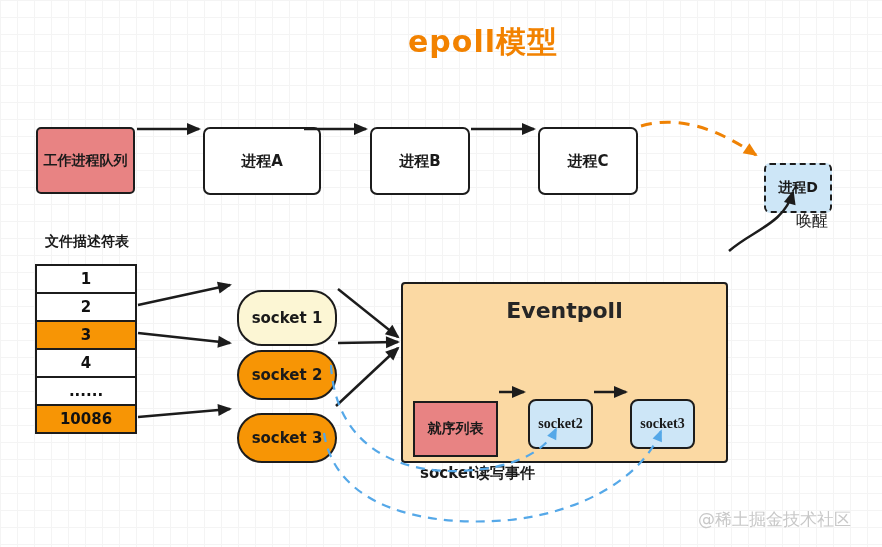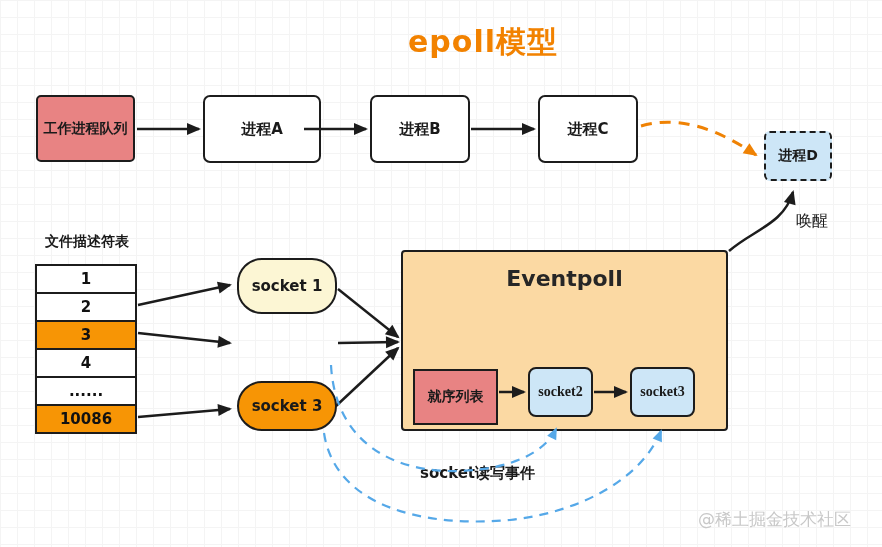--- a/index.html
+++ b/index.html
@@ -25,20 +25,21 @@
     font-size:30px;font-weight:bold;color:#F28200;
     letter-spacing:1px;white-space:nowrap;
   }
   .node{
     display:flex;align-items:center;justify-content:center;
     border:2.5px solid #1c1c1c;
     font-weight:bold;color:#1a1a1a;
     text-align:center;
     background:#fff;
     z-index:2;
+    margin-top:32px;
   }
   .box-queue{left:36px;top:95px;width:99px;height:67px;background:#E88383;border-radius:5px;font-size:14px;}
   .box-a{left:203px;top:95px;width:118px;height:68px;border-radius:7px;font-size:15px;}
   .box-b{left:370px;top:95px;width:100px;height:68px;border-radius:7px;font-size:15px;}
   .box-c{left:538px;top:95px;width:100px;height:68px;border-radius:7px;font-size:15px;}
   .box-d{left:764px;top:131px;width:68px;height:50px;background:#CDE6F7;border-style:dashed;border-radius:6px;font-size:14px;}
   .lbl{color:#1a1a1a;font-weight:bold;white-space:nowrap;z-index:3;}
   .wake-label{left:752px;top:211px;font-size:16px;font-weight:normal;padding-left:44px;}
   .fd-label{left:45px;top:233px;font-size:14px;}
   .fd-table{
@@ -116,20 +117,23 @@
     <div class="fd-row">2</div>
     <div class="fd-row hl">3</div>
     <div class="fd-row">4</div>
     <div class="fd-row">......</div>
     <div class="fd-row hl">10086</div>
   </div>
 
   <div class="abs node pill pill-1">
     <span>socket 1</span>
   </div>
+  <div class="abs node pill pill-2">
+    <span>socket 2</span>
+  </div>
   <div class="abs node pill pill-3">
     <span>socket 3</span>
   </div>
 
   <div class="abs node eventpoll">
     <div class="ep-title">Eventpoll</div>
   </div>
   <div class="abs node ready-list">
     <span>就序列表</span>
   </div>

